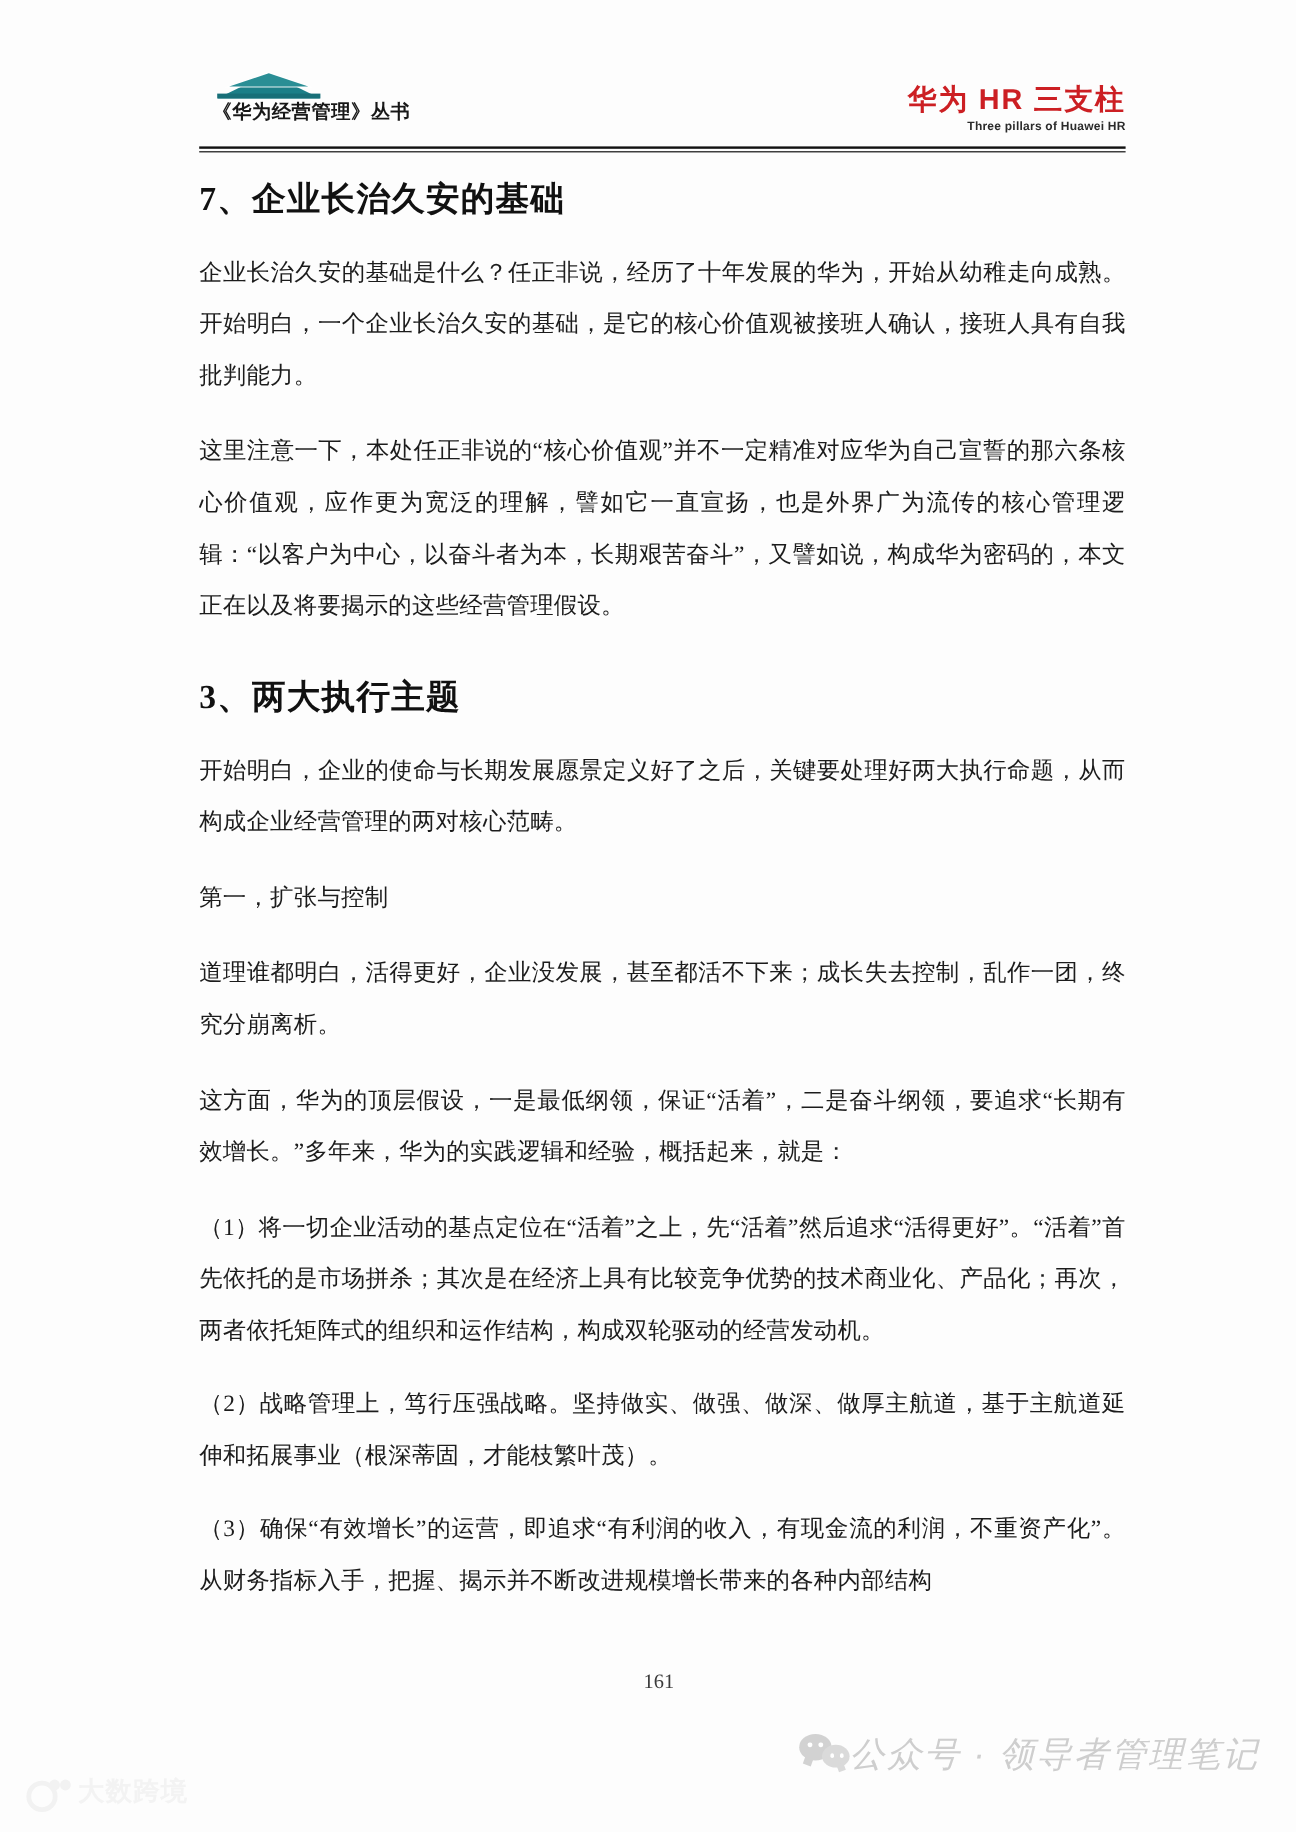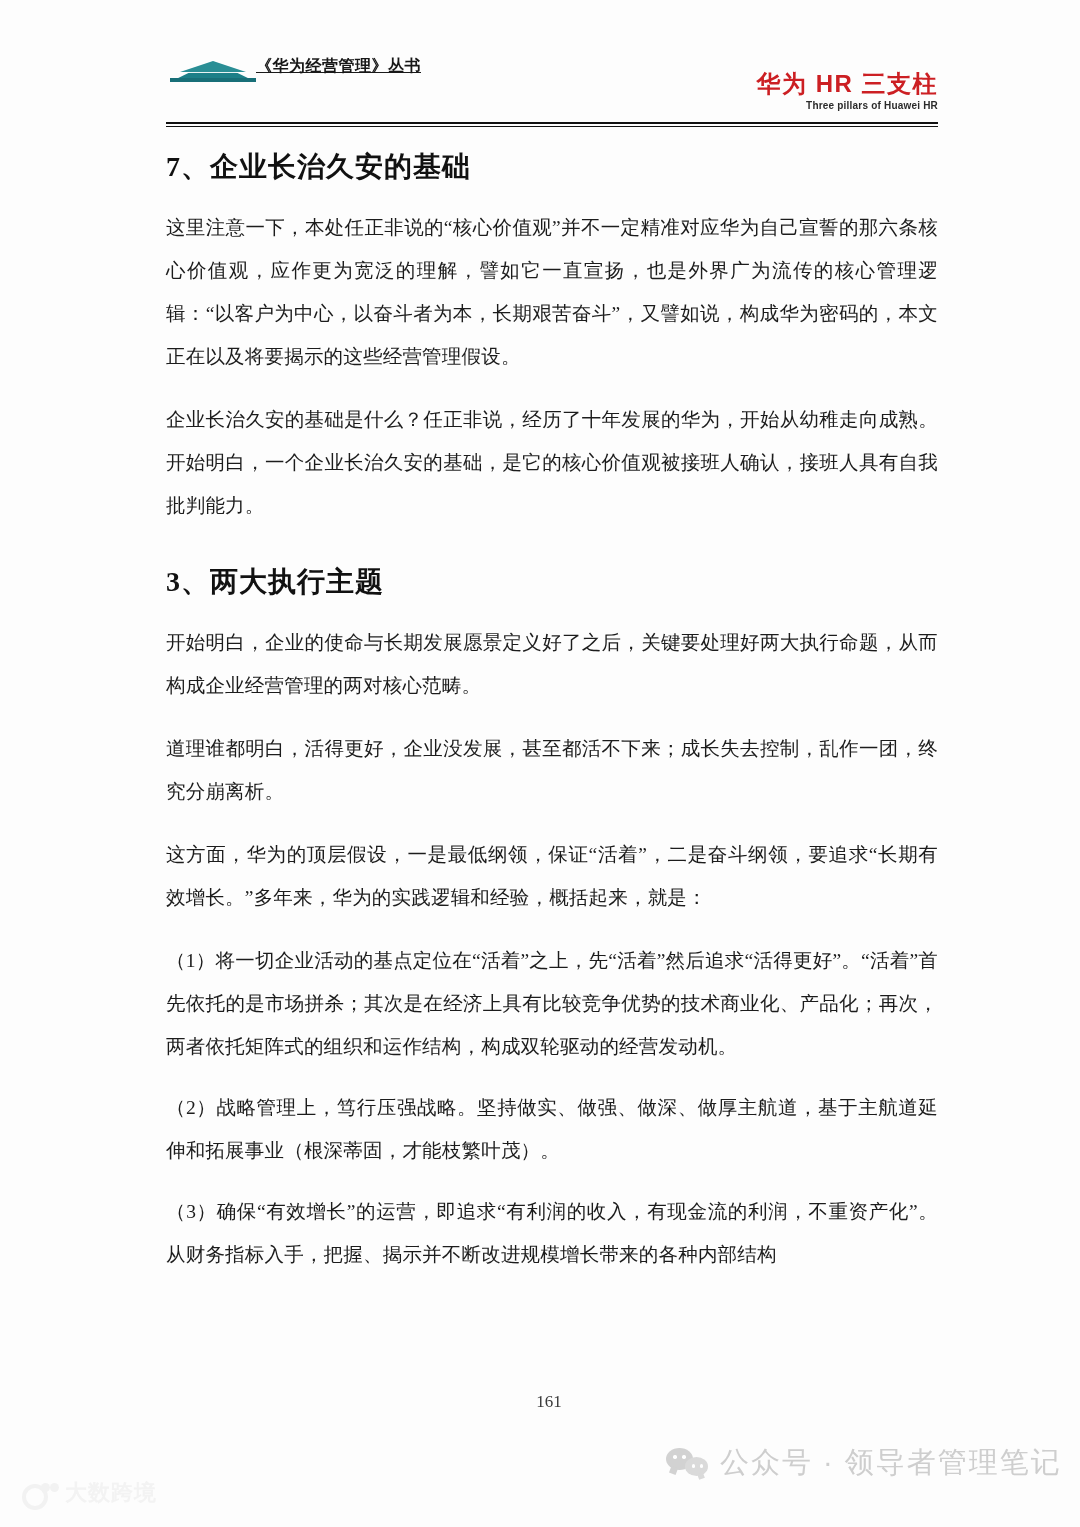--- a/index.html
+++ b/index.html
@@ -25,26 +25,25 @@
   
   .header {
     position: absolute;
     left: 166px;
     top: 56px;
     width: 772px;
     height: 70px;
   }
   .header-left {
     position: absolute;
-    left: 0;
+    left: 11px;
     top: 0;
     display: flex;
-    flex-direction: row;
+    flex-direction: column;
     align-items: flex-start;
-    text-decoration: underline;
   }
   .logo-mark {
     width: 86px;
     height: 26px;
     position: relative;
     margin-left: 4px;
     margin-bottom: 1px;
   }
   .logo-mark .peak {
     position: absolute;
@@ -187,24 +186,25 @@
     color: #3a3a3a;
     padding-left: 18px;
   }
 
   
   .watermark-wechat {
     position: absolute;
     left: 666px;
     top: 1443px;
     display: flex;
-    align-items: center;
-    gap: 12px;
+    align-items: flex-start;
+    gap: 0;
     color: #cfcfcf;
     white-space: nowrap;
+    font-style: italic;
   }
   .wechat-icon {
     width: 42px;
     height: 34px;
     position: relative;
     flex: 0 0 auto;
   }
   .wechat-icon .bub-a {
     position: absolute;
     left: 0; top: 2px;
@@ -314,27 +314,28 @@
   <div class="header-rule">
     <span class="thick"></span>
     <span class="thin"></span>
   </div>
 
   <div class="content">
 
     <div class="heading-block">
       <h2 class="section-heading">7、企业长治久安的基础</h2>
     </div>
+    <p class="body-text">企业长治久安的基础是什么？任正非说，经历了十年发展的华为，开始从幼稚走向成熟。开始明白，一个企业长治久安的基础，是它的核心价值观被接班人确认，接班人具有自我批判能力。</p>
     <p class="body-text">这里注意一下，本处任正非说的“核心价值观”并不一定精准对应华为自己宣誓的那六条核心价值观，应作更为宽泛的理解，譬如它一直宣扬，也是外界广为流传的核心管理逻辑：“以客户为中心，以奋斗者为本，长期艰苦奋斗”，又譬如说，构成华为密码的，本文正在以及将要揭示的这些经营管理假设。</p>
-    <p class="body-text">企业长治久安的基础是什么？任正非说，经历了十年发展的华为，开始从幼稚走向成熟。开始明白，一个企业长治久安的基础，是它的核心价值观被接班人确认，接班人具有自我批判能力。</p>
 
     <div class="heading-block second">
       <h2 class="section-heading">3、两大执行主题</h2>
     </div>
     <p class="body-text">开始明白，企业的使命与长期发展愿景定义好了之后，关键要处理好两大执行命题，从而构成企业经营管理的两对核心范畴。</p>
+    <p class="body-text lead-line">第一，扩张与控制</p>
     <p class="body-text">道理谁都明白，活得更好，企业没发展，甚至都活不下来；成长失去控制，乱作一团，终究分崩离析。</p>
     <p class="body-text">这方面，华为的顶层假设，一是最低纲领，保证“活着”，二是奋斗纲领，要追求“长期有效增长。”多年来，华为的实践逻辑和经验，概括起来，就是：</p>
     <p class="body-text tight">（1）将一切企业活动的基点定位在“活着”之上，先“活着”然后追求“活得更好”。“活着”首先依托的是市场拼杀；其次是在经济上具有比较竞争优势的技术商业化、产品化；再次，两者依托矩阵式的组织和运作结构，构成双轮驱动的经营发动机。</p>
     <p class="body-text tight">（2）战略管理上，笃行压强战略。坚持做实、做强、做深、做厚主航道，基于主航道延伸和拓展事业（根深蒂固，才能枝繁叶茂）。</p>
     <p class="body-text tight">（3）确保“有效增长”的运营，即追求“有利润的收入，有现金流的利润，不重资产化”。从财务指标入手，把握、揭示并不断改进规模增长带来的各种内部结构</p>
 
   </div>
 
   <div class="page-number">161</div>
 

